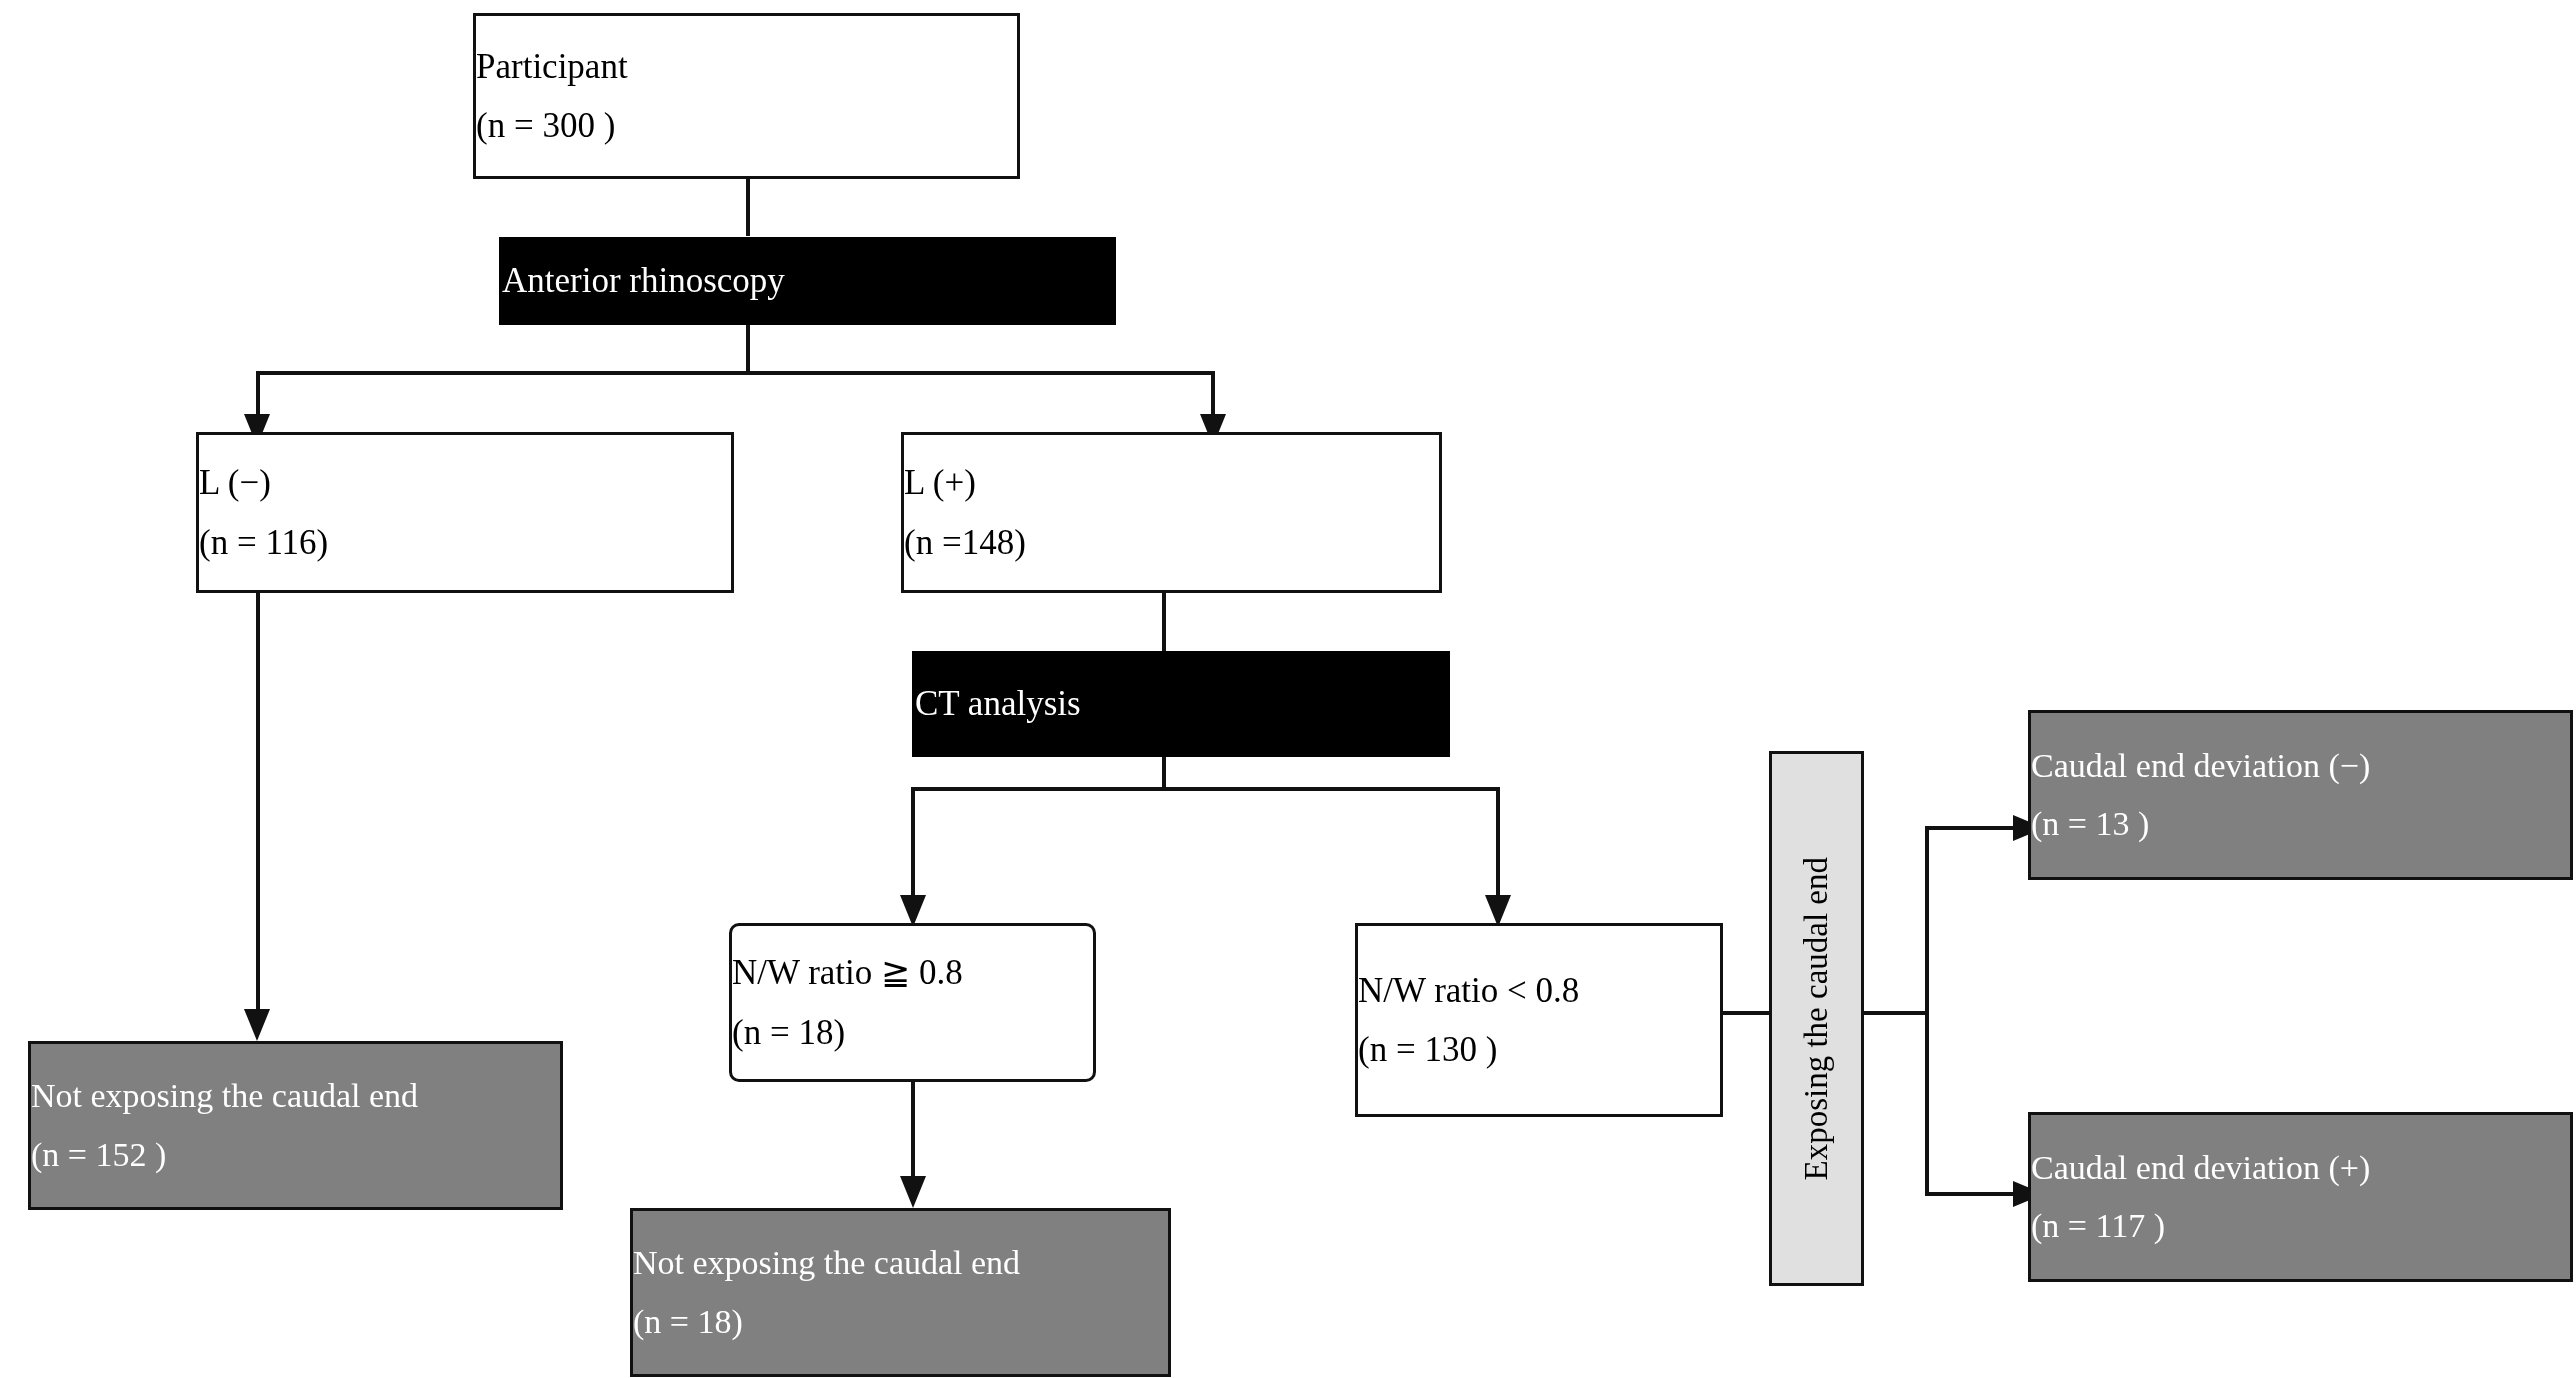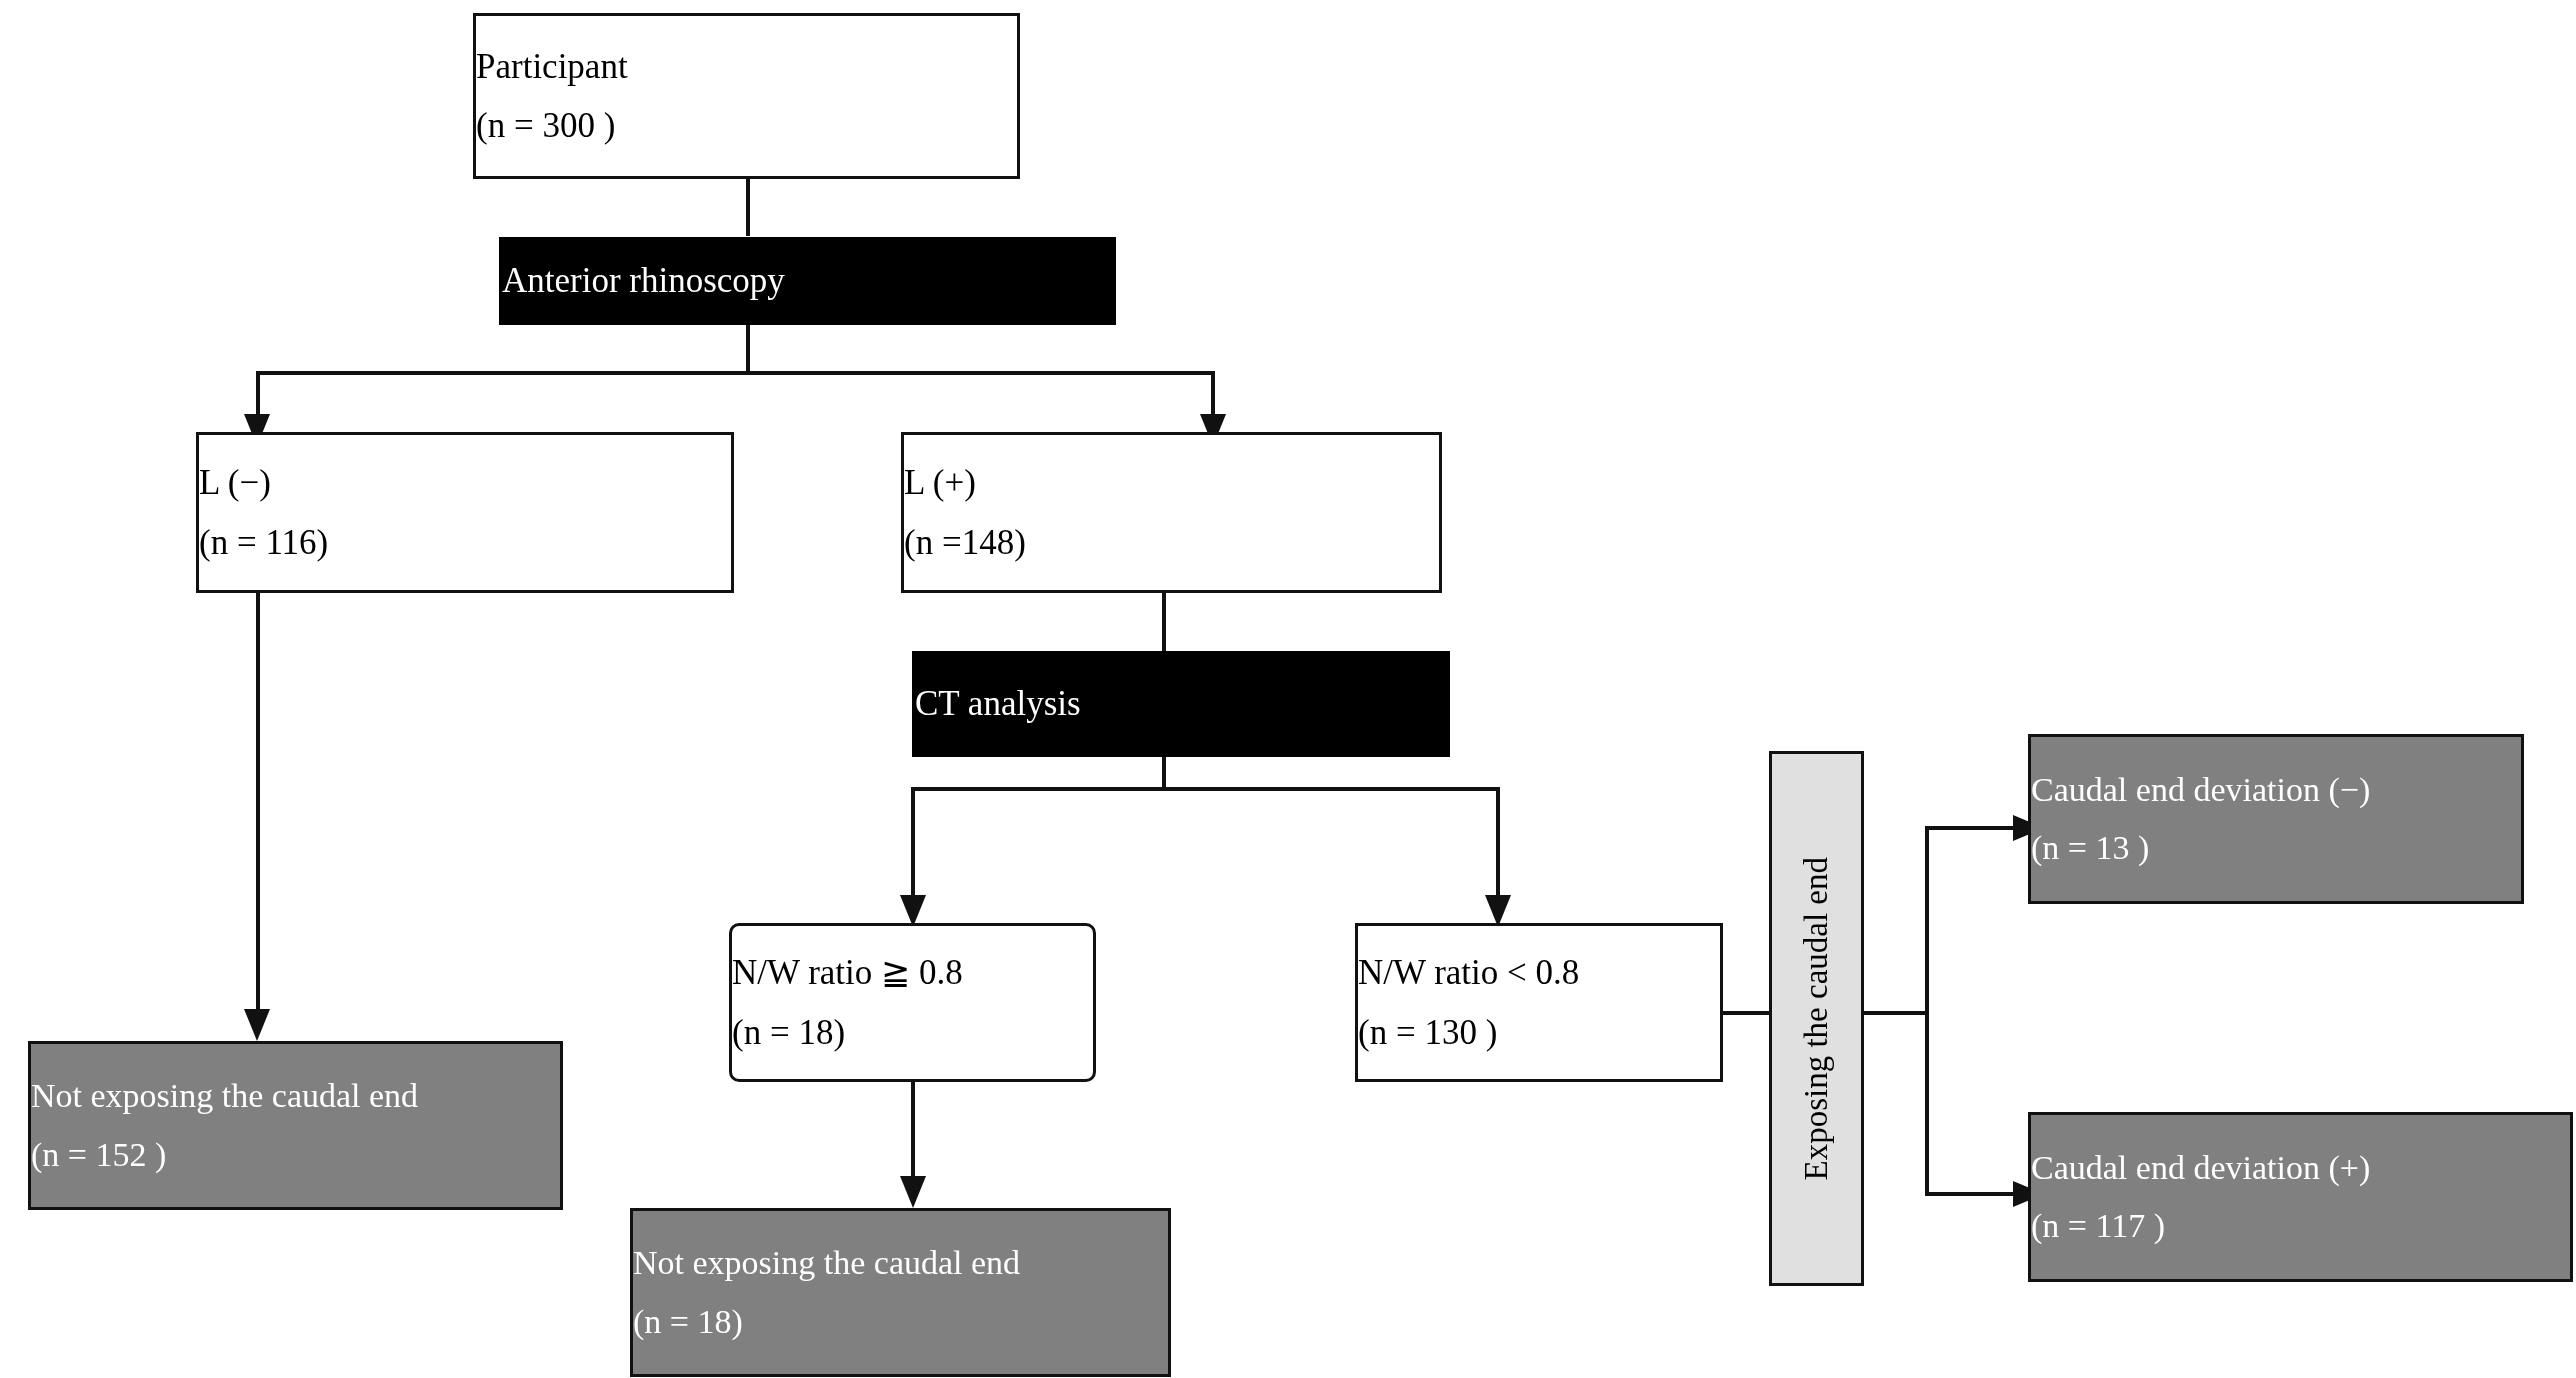--- a/index.html
+++ b/index.html
@@ -156,40 +156,40 @@
 
   <div class="node black" style="left:912px; top:651px; width:538px; height:106px;">
     <span class="line1">CT analysis</span>
   </div>
 
   <div class="node white two-line" style="left:729px; top:923px; width:367px; height:159px;border-radius:10px;">
     <span class="line1">N/W ratio ≧ 0.8</span>
     <span class="line2">(n = 18)</span>
   </div>
 
-  <div class="node white two-line" style="left:1355px; top:923px; width:368px; height:159px;">
+  <div class="node white two-line" style="left:1355px; top:923px; width:368px; height:194px;">
     <span class="line1">N/W ratio &lt; 0.8</span>
     <span class="line2">(n = 130 )</span>
   </div>
 
   <div class="node gray two-line" style="left:28px; top:1041px; width:535px; height:169px;">
     <span class="line1">Not exposing the caudal end</span>
     <span class="line2">(n = 152 )</span>
   </div>
 
   <div class="node gray two-line" style="left:630px; top:1208px; width:541px; height:169px;">
     <span class="line1">Not exposing the caudal end</span>
     <span class="line2">(n = 18)</span>
   </div>
 
   <div class="node lightgray" style="left:1769px; top:751px; width:95px; height:535px;">
     <span class="vert-text">Exposing the caudal end</span>
   </div>
 
-  <div class="node gray two-line" style="left:2028px; top:734px; width:496px; height:170px;">
+  <div class="node gray two-line" style="left:2028px; top:710px; width:545px; height:170px;">
     <span class="line1">Caudal end deviation (−)</span>
     <span class="line2">(n = 13 )</span>
   </div>
 
   <div class="node gray two-line" style="left:2028px; top:1112px; width:545px; height:170px;">
     <span class="line1">Caudal end deviation (+)</span>
     <span class="line2">(n = 117 )</span>
   </div>
 
 </div>

